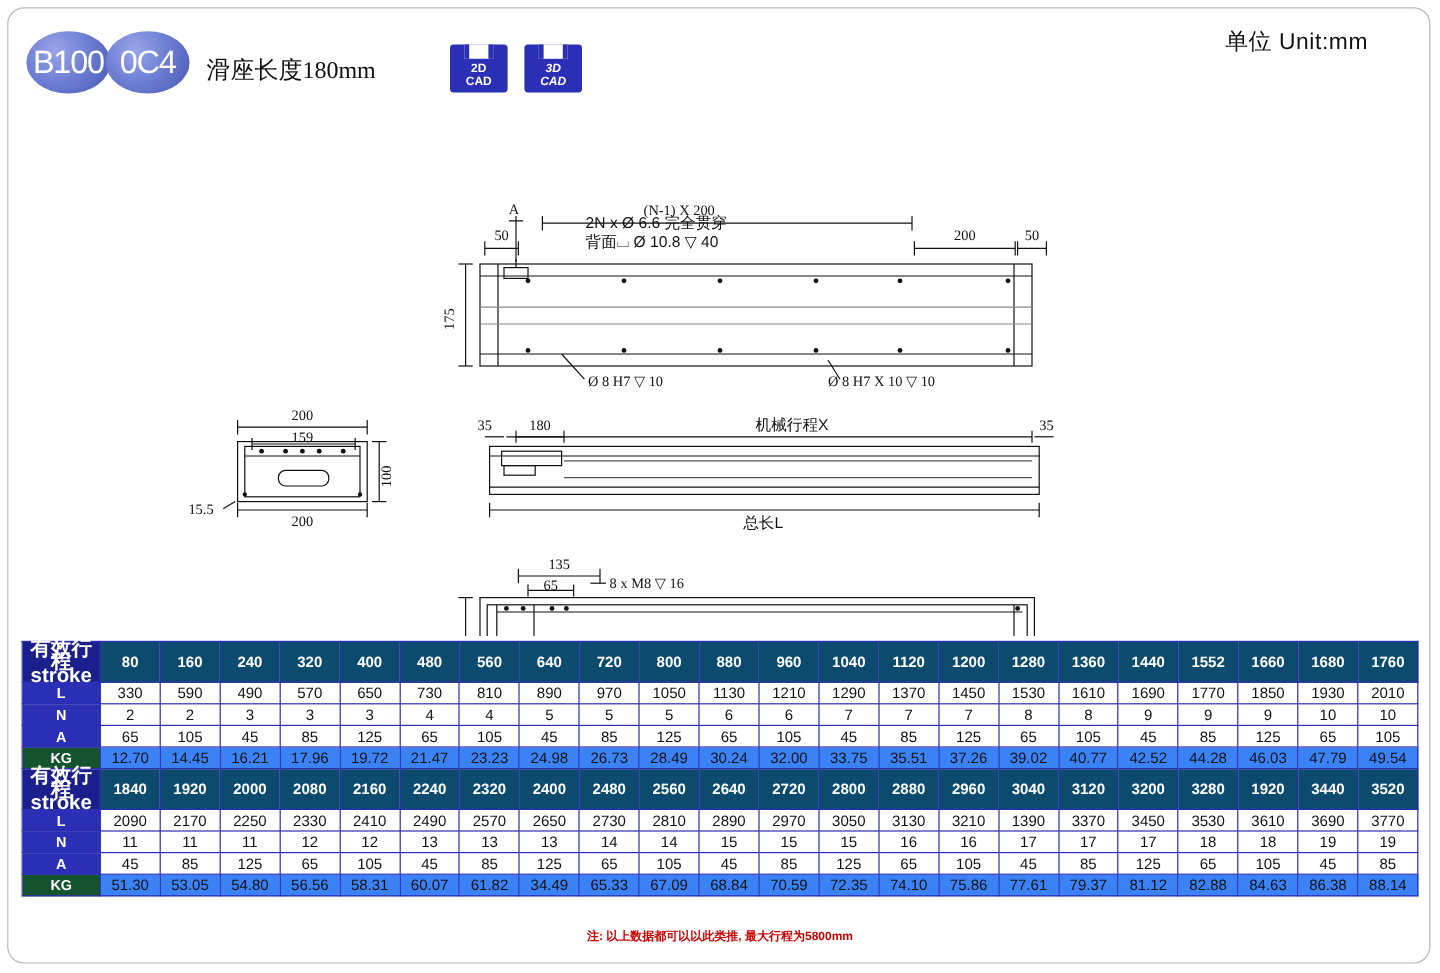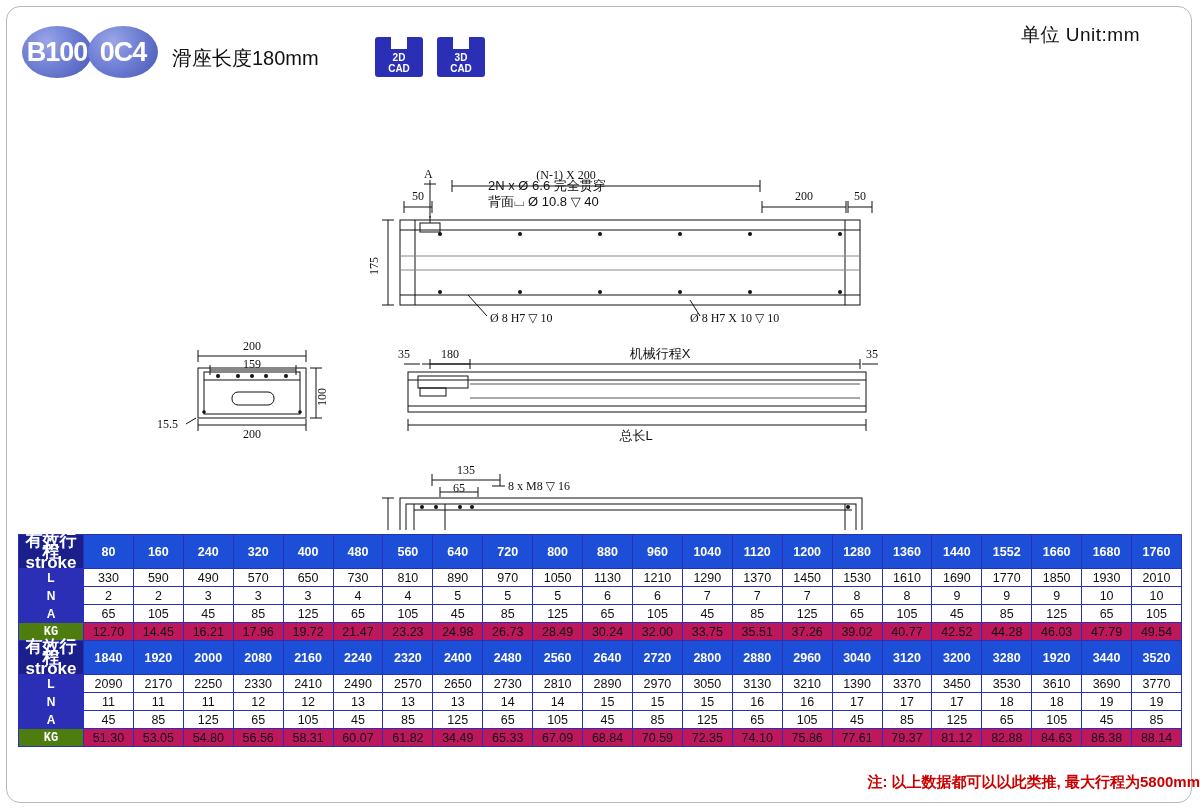--- a/index.html
+++ b/index.html
@@ -20,68 +20,68 @@
     position:absolute;right:60px;top:22px;
     font-size:19px;color:#111;letter-spacing:.5px;text-align:right;
   }
   .model-badges{
     position:absolute;left:22px;top:26px;display:flex;align-items:center;
   }
   .badge{
     width:70px;height:52px;border-radius:50%;
     background:radial-gradient(circle at 35% 30%, #9aa6e8 0%, #6f7fd4 45%, #4757b4 100%);
     color:#fff;display:flex;align-items:center;justify-content:center;
-    font-size:27px;font-weight:bold;letter-spacing:-1px;
+    font-size:27px;font-weight:normal;letter-spacing:-1px;
   }
   .badge.b2{margin-left:-4px;}
   .slide-len{
-    position:absolute;left:172px;top:45px;font-size:20px;color:#111;
+    position:absolute;left:172px;top:45px;font-size:20px;color:#111;font-family:Liberation Serif, serif;
   }
   .cad-btn{
     position:absolute;top:37px;width:48px;height:40px;
     background:#2b2fb5;border-radius:3px;color:#fff;
     display:flex;flex-direction:column;align-items:center;justify-content:flex-end;
     font-size:10px;line-height:11px;font-weight:bold;padding-bottom:3px;box-sizing:border-box;
   }
   .cad-btn:before{
     content:"";position:absolute;top:0;left:50%;transform:translateX(-50%);
     width:16px;height:12px;background:#fff;border-left:4px solid #2b2fb5;border-right:4px solid #2b2fb5;
   }
   #cad2d{left:375px;}
-  #cad3d{left:437px;}
+  #cad3d{left:437px;font-style:italic;}
 
   
   .drawing{position:absolute;left:0;top:80px;width:1186px;height:450px;}
   svg{display:block;}
   .dimtext{font-family:"Liberation Serif", serif;font-size:12px;fill:#111;}
   .cntext{font-family:"Liberation Sans", sans-serif;font-size:13px;fill:#111;}
 
   
   .table-wrap{position:absolute;left:18px;top:534px;width:1164px;}
   table{border-collapse:collapse;width:1164px;table-layout:fixed;}
   td,th{
     border:1px solid #2b2fb5;
     font-size:12.5px;text-align:center;color:#111;
     height:17px;padding:0;font-family:"Liberation Sans", sans-serif;
   }
   th.hdr{
-    background:#1d4ed8;color:#fff;font-weight:bold;font-size:12.5px;
+    background:#0c4a6e;color:#fff;font-weight:bold;font-size:12.5px;
   }
   td.hdr-stroke{
     background:#1a1f8c;color:#fff;font-weight:bold;font-size:17px;line-height:11px;
     width:64px;
   }
   td.rowlabel{
     background:#2b2fb5;color:#fff;font-weight:bold;font-size:12px;width:64px;
   }
-  td.kg{background:#be185d;}
-  tr.kgrow td.rowlabel{background:#4d7c0f;font-family:Liberation Mono, monospace;}
+  td.kg{background:#3b82f6;}
+  tr.kgrow td.rowlabel{background:#14532d;}
   .note{
-    position:absolute;left:0;right:0;top:773px;text-align:right;
-    color:#cc0000;font-size:15px;font-weight:bold;
+    position:absolute;left:0;right:0;top:773px;text-align:center;
+    color:#cc0000;font-size:10px;font-weight:bold;
   }
 </style>
 </head>
 <body>
 
 <div class="page-frame"></div>
 
 <div class="unit-label">单位 Unit:mm</div>
 
 <div class="model-badges">

